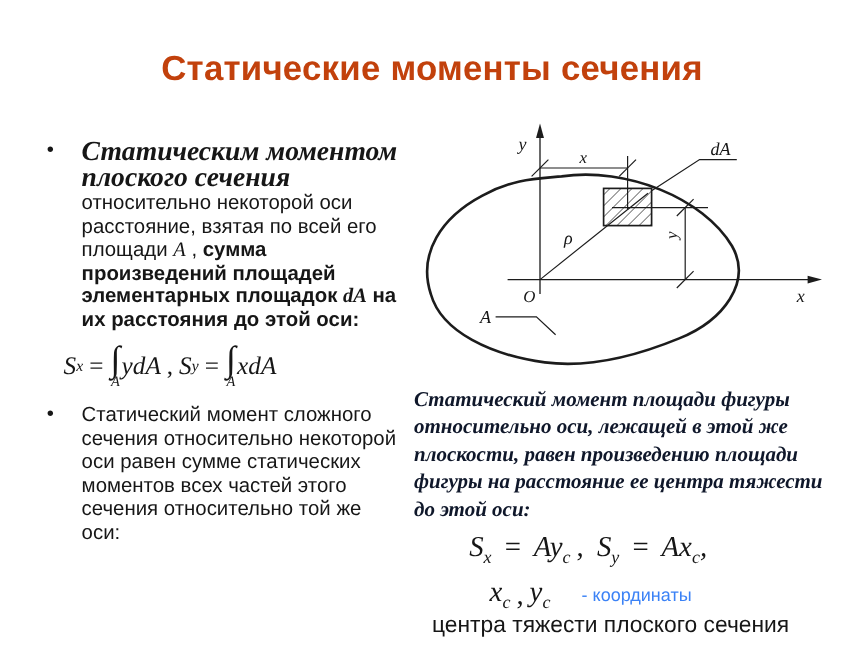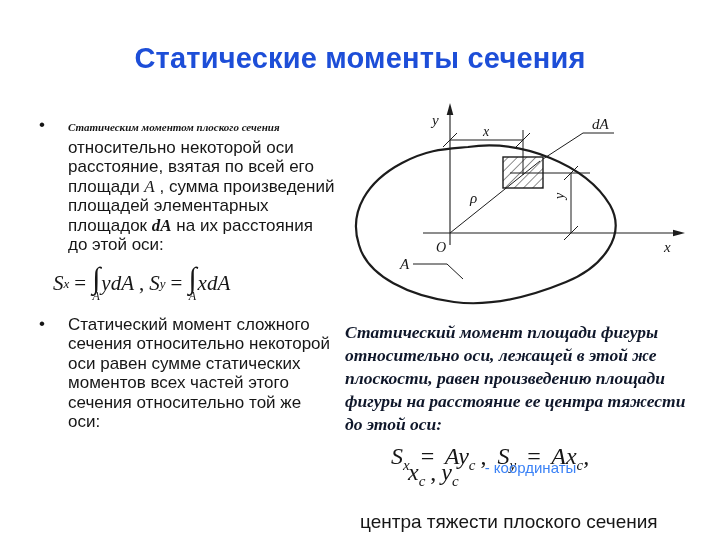--- a/index.html
+++ b/index.html
@@ -1,44 +1,44 @@
 <!DOCTYPE html>
 <html><head>
 <meta charset="utf-8">
 <style>
   html,body{margin:0;padding:0;background:#fff;}
   .slide{position:relative;width:720px;height:540px;background:#fff;overflow:hidden;
          font-family:"Liberation Sans",sans-serif;color:#161616;}
   .title{position:absolute;left:0;top:42px;width:720px;text-align:center;
-         font-size:29px;font-weight:bold;letter-spacing:.2px;color:#1d4ed8;}
+         font-size:29px;font-weight:bold;letter-spacing:.2px;color:#c2410c;}
   
   .bullets{position:absolute;left:35px;top:116px;width:300px;}
   .bullet-item{position:relative;padding-left:33px;font-size:17px;line-height:19.5px;color:#161616;}
   .bullet-marker{position:absolute;left:4px;top:-1px;font-size:17px;}
-  .bi{font-family:"Liberation Serif",serif;font-weight:bold;font-style:italic;font-size:11px;}
-  .b{font-weight:normal;}
+  .bi{font-family:"Liberation Serif",serif;font-weight:bold;font-style:italic;font-size:23px;}
+  .b{font-weight:bold;}
   .mi-inline{font-family:"Liberation Serif",serif;font-style:italic;}
   .bi-inline{font-family:"Liberation Serif",serif;font-style:italic;font-weight:bold;}
   
   .formula1{margin:6px 0 8px 18px;font-family:"Liberation Serif",serif;font-style:italic;
             font-size:21px;height:46px;display:flex;align-items:center;}
   .msub{font-size:13px;font-style:italic;vertical-align:-5px;}
   .mo{padding:0 5px;font-style:normal;}
   .intwrap{display:inline-flex;flex-direction:column;align-items:center;vertical-align:-15px;margin:0 1px;}
   .int{font-size:30px;line-height:26px;font-style:normal;}
   .lim{font-size:12px;line-height:11px;font-style:italic;}
   
   .right-par{position:absolute;left:345px;top:321px;width:362px;
              font-family:"Liberation Serif",serif;font-style:italic;font-weight:bold;
              font-size:17.5px;line-height:23px;color:#0f172a;}
   
   .formula2{position:absolute;left:391px;top:443px;font-family:"Liberation Serif",serif;
             font-style:italic;font-size:24px;}
   .msub2{font-size:15px;font-style:italic;vertical-align:-6px;}
-  .coords-row{position:absolute;left:408px;top:459px;display:flex;align-items:flex-start;
+  .coords-row{position:absolute;left:408px;top:481px;display:flex;align-items:center;
               font-family:"Liberation Serif",serif;font-style:italic;font-size:24px;}
   .dash-label{font-family:"Liberation Sans",sans-serif;font-style:normal;font-size:15px;
               margin-left:26px;color:#3b82f6;}
   .coords-line2{position:absolute;left:360px;top:511px;font-size:19px;color:#161616;}
   
   .diagram{position:absolute;left:340px;top:95px;}
   .diagram text{font-family:"Liberation Serif",serif;font-style:italic;fill:#161616;}
 </style>
 </head>
 <body>

